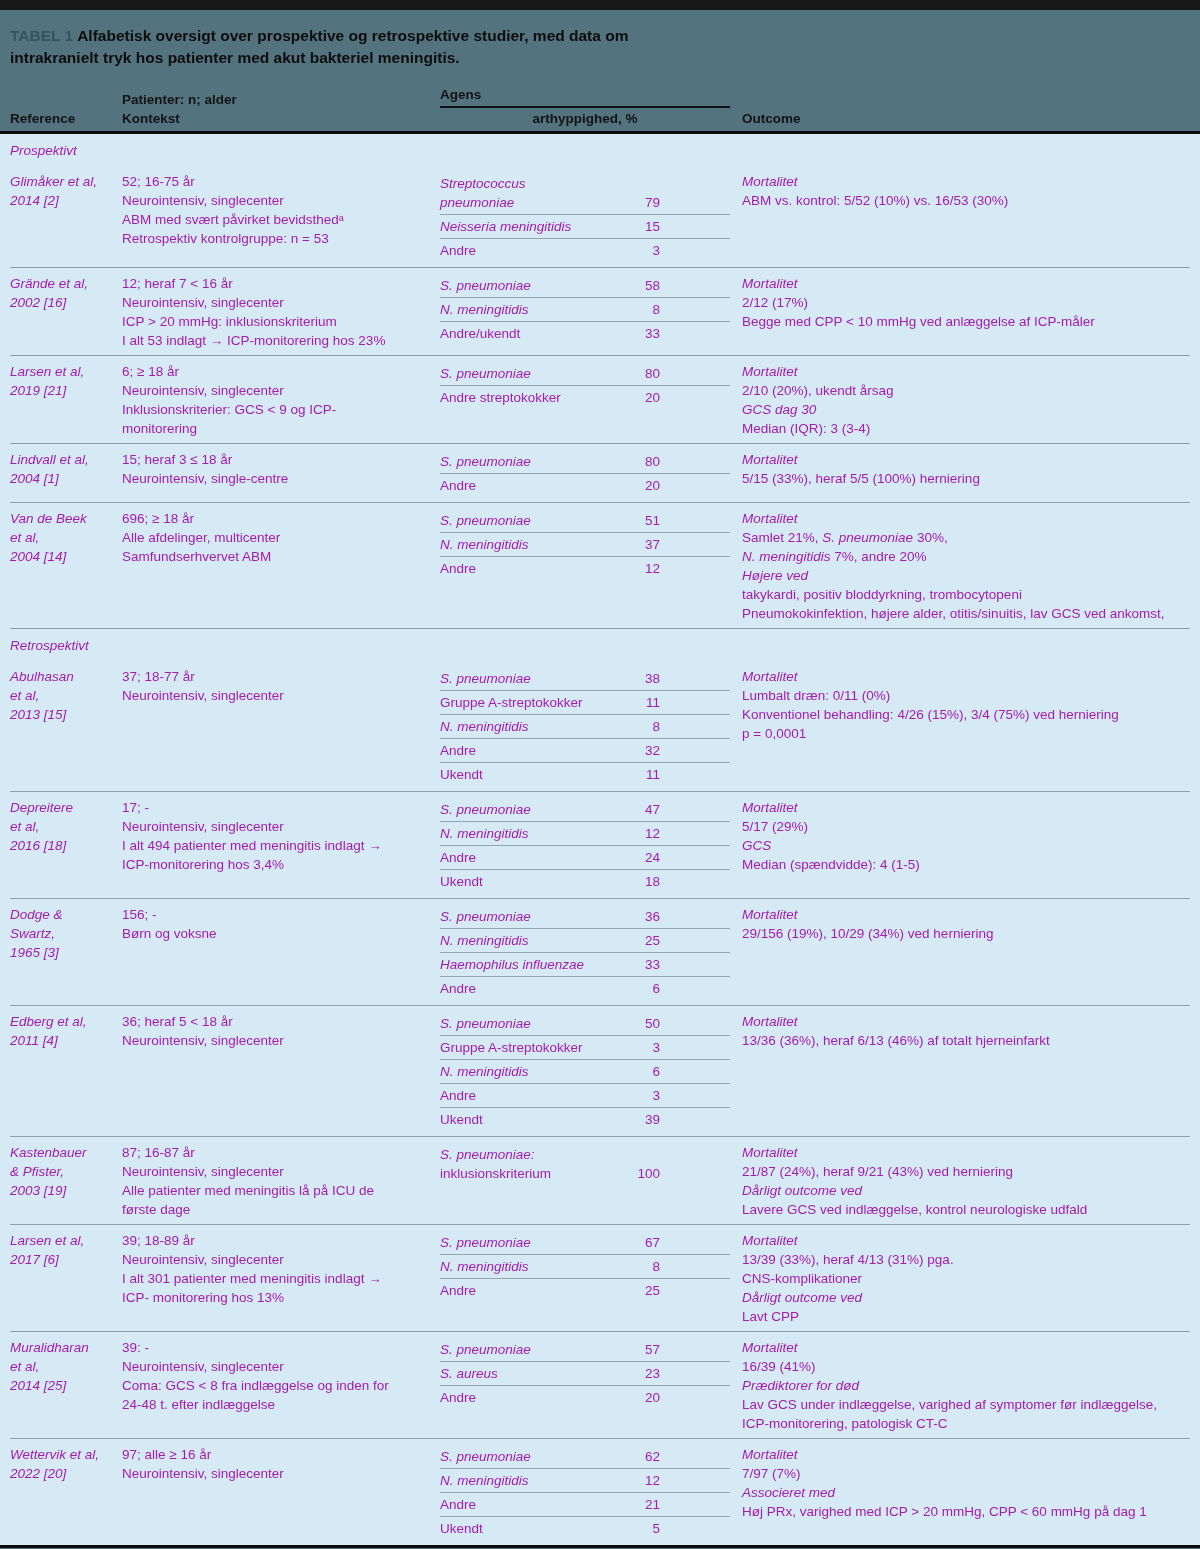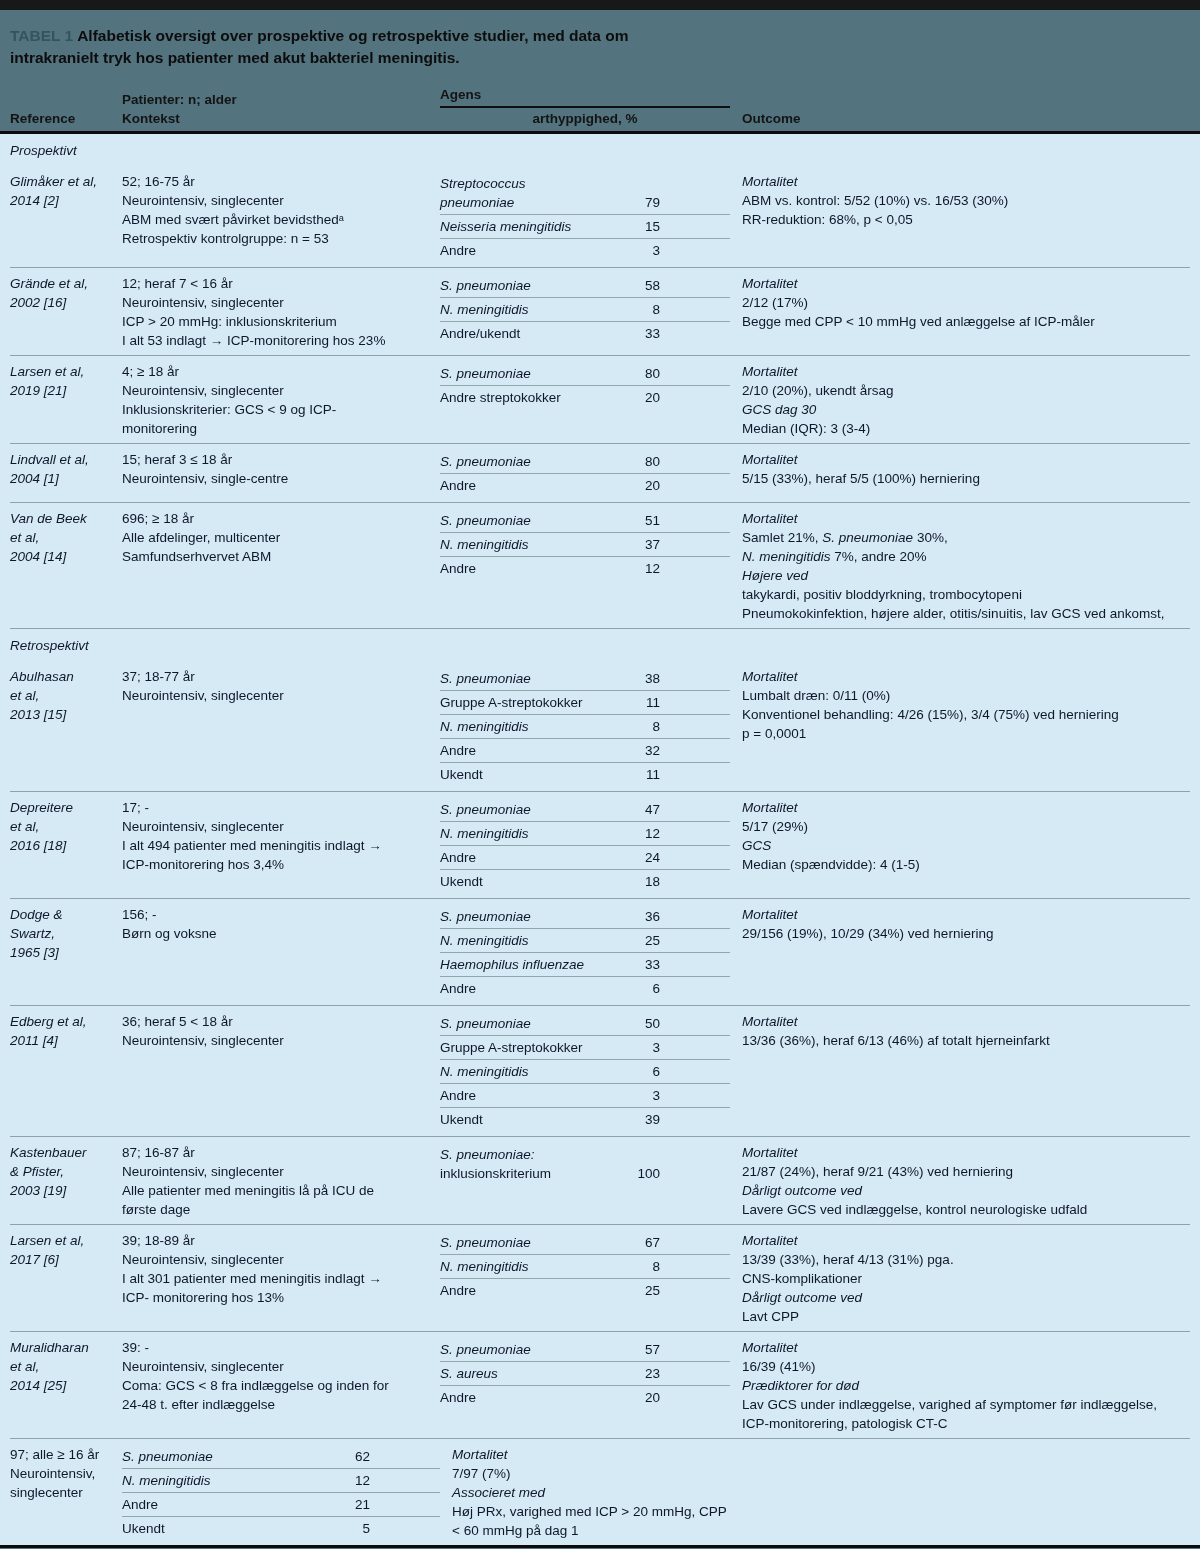--- a/index.html
+++ b/index.html
@@ -25,21 +25,21 @@
   .thead { padding:2px 10px 0 10px; align-items:end; font-weight:bold; font-size:13.5px; line-height:19px; }
   .h-ref, .h-out { padding-bottom:3px; }
   .h-pat div { min-height:19px; }
   .h-pat { padding-bottom:3px; }
   .h-agens-rule { height:2px; background:#101010; margin:2px 0 1px 0; }
   .h-agens-sub { display:flex; justify-content:center; padding-bottom:3px; }
   .h-out { padding-left:12px; }
   .thead-rule { height:3px; background:#0c0c0c; }
   .tbody-rule { height:3px; background:#0c0c0c; }
 
-  .tbody { background:#d6eaf6; padding:0 10px; font-size:13.5px; line-height:19px; color:#0f172a; }
+  .tbody { background:#d6eaf6; padding:0 10px; font-size:13.5px; line-height:19px; color:#a21caf; }
   .section + .section { border-top:1px solid #8da0ab; }
   .section-label { font-style:italic; padding:7px 0 6px 0; }
   .study-row { padding:6px 0 5px 0; }
   .study-row + .study-row { border-top:1px solid #8da0ab; }
 
   .ln { min-height:19px; }
   .cell-ref { font-style:italic; padding-right:8px; }
   .cell-ctx { padding-right:10px; }
   .cell-out { padding-left:12px; }
 
@@ -104,21 +104,20 @@
          <div class="agens-pct">15</div>
        </div>
             <div class="agens-sub">
          <div class="agens-name">Andre</div>
          <div class="agens-pct">3</div>
        </div>
           </div>
       <div class="cell cell-out">
             <div class="ln"><i>Mortalitet</i></div>
             <div class="ln">ABM vs. kontrol: 5/52 (10%) vs. 16/53 (30%)</div>
-            <div class="ln">RR-reduktion: 68%, p &lt; 0,05</div>
           </div>
     </div>
         <div class="study-row">
       <div class="cell cell-ref">
             <div class="ln">Grände et al,</div>
             <div class="ln">2002 [16]</div>
           </div>
       <div class="cell cell-ctx">
             <div class="ln">12; heraf 7 &lt; 16 år</div>
             <div class="ln">Neurointensiv, singlecenter</div>
@@ -144,21 +143,21 @@
             <div class="ln">2/12 (17%)</div>
             <div class="ln">Begge med CPP &lt; 10 mmHg ved anlæggelse af ICP-måler</div>
           </div>
     </div>
         <div class="study-row">
       <div class="cell cell-ref">
             <div class="ln">Larsen et al,</div>
             <div class="ln">2019 [21]</div>
           </div>
       <div class="cell cell-ctx">
-            <div class="ln">4; ≥ 18 år</div>
+            <div class="ln">6; ≥ 18 år</div>
             <div class="ln">Neurointensiv, singlecenter</div>
             <div class="ln">Inklusionskriterier: GCS &lt; 9 og ICP-</div>
             <div class="ln">monitorering</div>
           </div>
       <div class="cell cell-agens">
             <div class="agens-sub">
          <div class="agens-name"><i>S. pneumoniae</i></div>
          <div class="agens-pct">80</div>
        </div>
             <div class="agens-sub">
@@ -468,20 +467,24 @@
           </div>
       <div class="cell cell-out">
             <div class="ln"><i>Mortalitet</i></div>
             <div class="ln">16/39 (41%)</div>
             <div class="ln"><i>Prædiktorer for død</i></div>
             <div class="ln">Lav GCS under indlæggelse, varighed af symptomer før indlæggelse,</div>
             <div class="ln">ICP-monitorering, patologisk CT-C</div>
           </div>
     </div>
         <div class="study-row">
+      <div class="cell cell-ref">
+            <div class="ln">Wettervik et al,</div>
+            <div class="ln">2022 [20]</div>
+          </div>
       <div class="cell cell-ctx">
             <div class="ln">97; alle ≥ 16 år</div>
             <div class="ln">Neurointensiv, singlecenter</div>
           </div>
       <div class="cell cell-agens">
             <div class="agens-sub">
          <div class="agens-name"><i>S. pneumoniae</i></div>
          <div class="agens-pct">62</div>
        </div>
             <div class="agens-sub">

